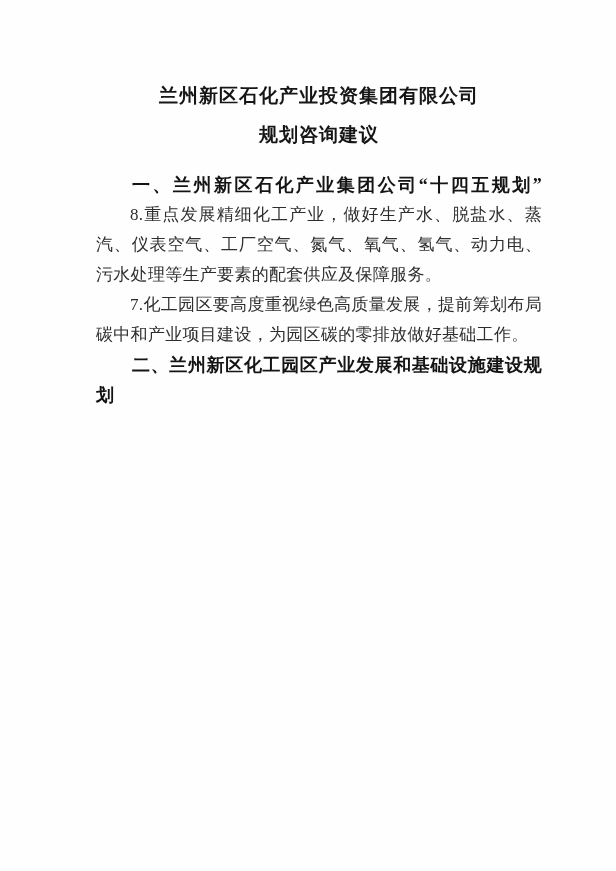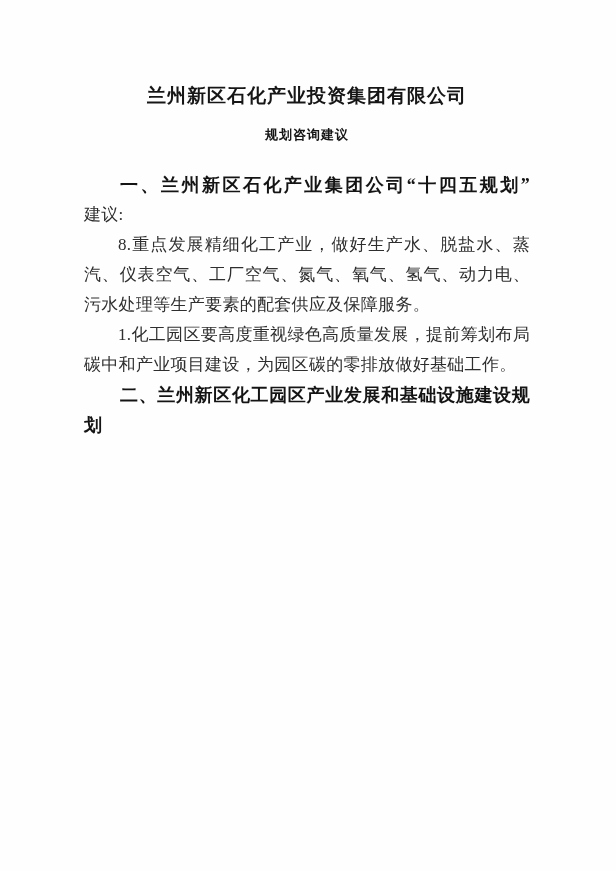--- a/index.html
+++ b/index.html
@@ -11,35 +11,35 @@
     position: relative;
     width: 616px;
     height: 871px;
     background: #fefefe;
     overflow: hidden;
     font-family: "Liberation Serif", "DejaVu Serif", serif;
     color: #2e2e2e;
   }
   .doc {
     position: absolute;
-    left: 84px;
+    left: 96px;
     top: 76px;
     width: 446px;
   }
   .doc-title {
     font-size: 19px;
     line-height: 39px;
     font-weight: 700;
     text-align: center;
     color: #161616;
     letter-spacing: 1px;
     margin: 0;
   }
   .doc-subtitle {
-    font-size: 13px;
+    font-size: 19px;
     line-height: 39px;
     font-weight: 700;
     text-align: center;
     color: #161616;
     letter-spacing: 1px;
     margin: 0 0 4px 0;
   }
   .body-block {
     font-size: 17px;
     line-height: 30px;
@@ -76,26 +76,25 @@
   <div class="doc">
 
     <div class="doc-title">兰州新区石化产业投资集团有限公司</div>
 
     <div class="doc-subtitle">规划咨询建议</div>
 
     <div class="body-block">
 
       <p class="sec-heading">一、兰州新区石化产业集团公司“十四五规划”</p>
 
-      <p class="lead-line">建议:</p>
 
       <p class="para">8.重点发展精细化工产业，做好生产水、脱盐水、蒸汽、仪表空气、工厂空气、氮气、氧气、氢气、动力电、污水处理等生产要素的配套供应及保障服务。</p>
 
 
 
-      <p class="para">1.化工园区要高度重视绿色高质量发展，提前筹划布局碳中和产业项目建设，为园区碳的零排放做好基础工作。</p>
+      <p class="para">7.化工园区要高度重视绿色高质量发展，提前筹划布局碳中和产业项目建设，为园区碳的零排放做好基础工作。</p>
 
       <p class="sec-heading">二、兰州新区化工园区产业发展和基础设施建设规划</p>
 
 
     </div>
   </div>
 </div>
 
 </body></html>

